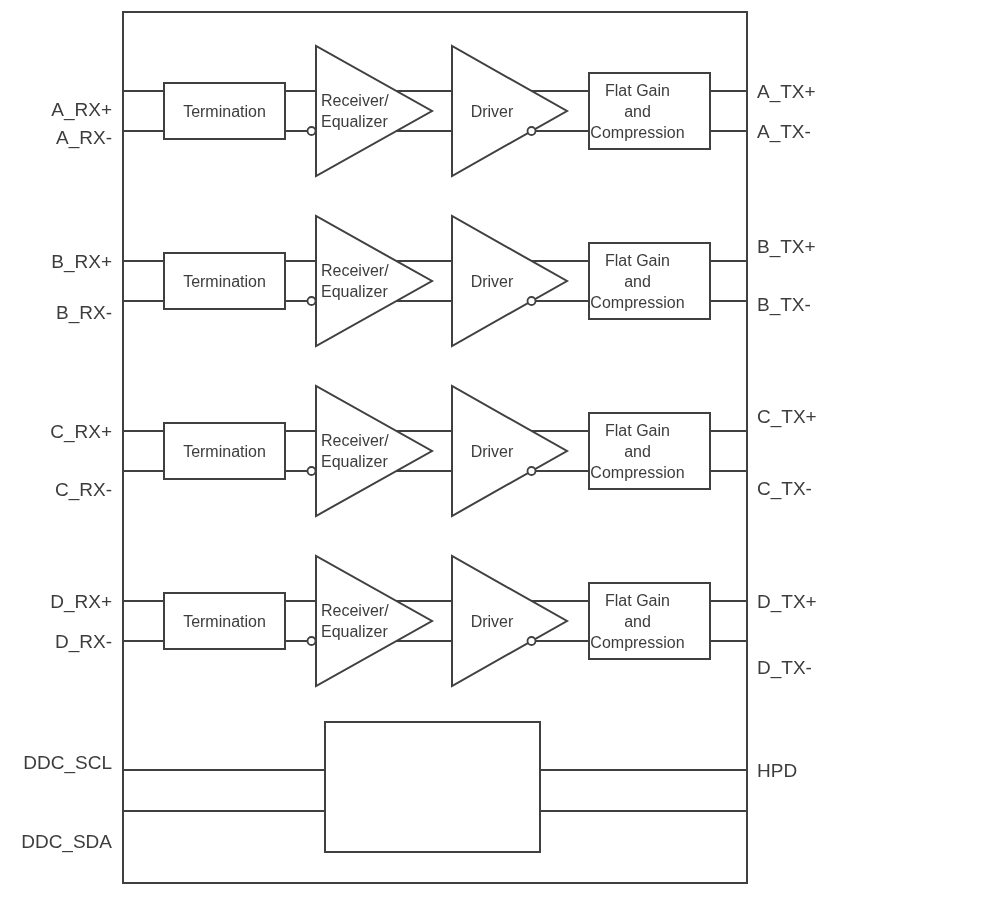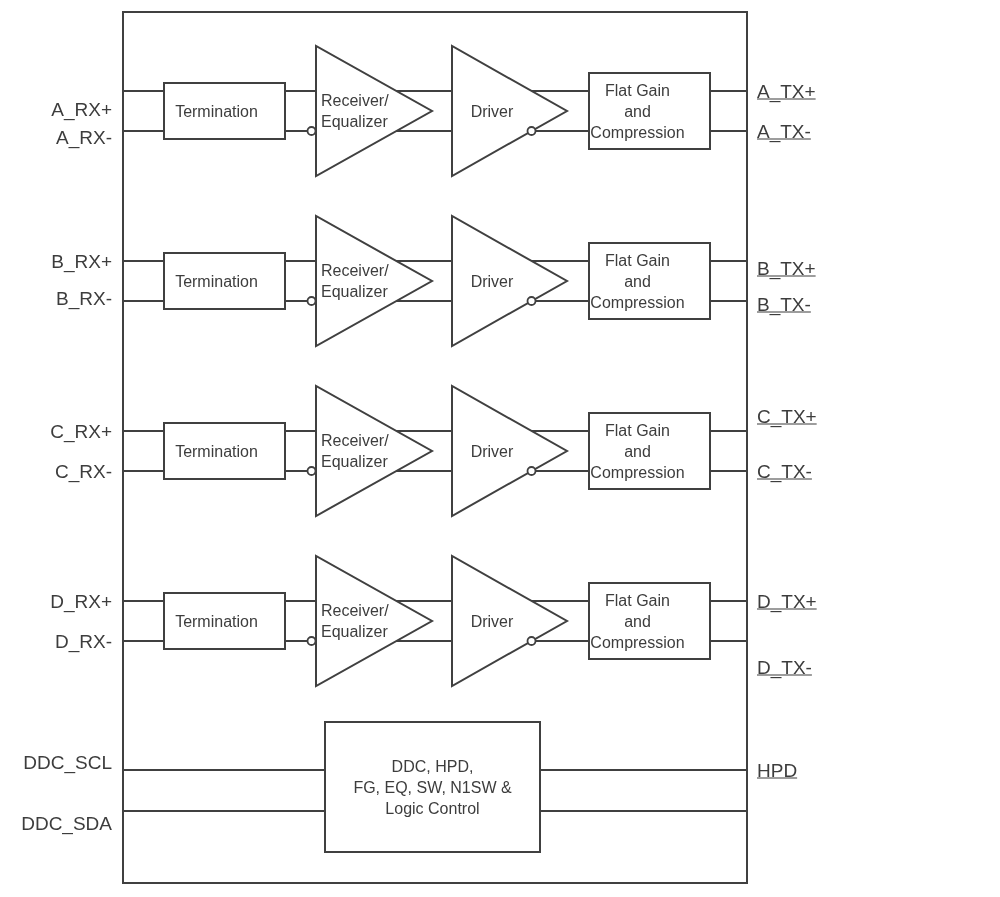--- a/index.html
+++ b/index.html
@@ -17,24 +17,24 @@
     color:var(--text);
     overflow:hidden;
   }
   svg.diagram{position:absolute;left:0;top:0;}
   .ln{stroke:var(--stroke);stroke-width:2;}
   .shape{fill:var(--bg);stroke:var(--stroke);stroke-width:2;}
   .bubble{fill:var(--bg);stroke:var(--stroke);stroke-width:1.8;}
   .txt{position:absolute;color:var(--text);white-space:nowrap;}
   .port{font-size:19px;line-height:19px;transform:translateY(-50%);}
   .port.left{left:0;width:112px;text-align:right;}
-  .port.right{left:757px;text-align:right;text-decoration:underline;}
+  .port.right{left:757px;text-align:right;}
   .blocklabel{font-size:16px;line-height:21px;text-align:center;}
   .boxcenter{display:flex;align-items:center;justify-content:center;flex-direction:column;}
-  .term{left:156px;width:121px;height:56px;}
+  .term{left:164px;width:121px;height:56px;}
   .rcv{left:321px;transform:translateY(-50%);text-align:left;}
   .drv{left:452px;width:80px;transform:translateY(-50%);}
   .fg{left:589px;width:97px;height:76px;}
   .logic{left:325px;width:215px;height:130px;}
 </style>
 </head>
 <body>
 
 <div class="canvas">
 
@@ -103,39 +103,39 @@
     <div>Equalizer</div>
   </div>
   <div class="txt blocklabel drv" style="top:111px">Driver</div>
   <div class="txt blocklabel boxcenter fg" style="top:73px">
     <div>Flat Gain</div>
     <div>and</div>
     <div>Compression</div>
   </div>
 
   <div class="txt port left" style="top:261px">B_RX+</div>
-  <div class="txt port left" style="top:298px">B_RX-</div>
-  <div class="txt port right" style="top:268px">B_TX+</div>
+  <div class="txt port left" style="top:312px">B_RX-</div>
+  <div class="txt port right" style="top:246px">B_TX+</div>
   <div class="txt port right" style="top:304px">B_TX-</div>
   <div class="txt blocklabel boxcenter term" style="top:253px">Termination</div>
   <div class="txt blocklabel rcv" style="top:281px">
     <div>Receiver/</div>
     <div>Equalizer</div>
   </div>
   <div class="txt blocklabel drv" style="top:281px">Driver</div>
   <div class="txt blocklabel boxcenter fg" style="top:243px">
     <div>Flat Gain</div>
     <div>and</div>
     <div>Compression</div>
   </div>
 
   <div class="txt port left" style="top:431px">C_RX+</div>
-  <div class="txt port left" style="top:471px">C_RX-</div>
+  <div class="txt port left" style="top:489px">C_RX-</div>
   <div class="txt port right" style="top:416px">C_TX+</div>
-  <div class="txt port right" style="top:471px">C_TX-</div>
+  <div class="txt port right" style="top:488px">C_TX-</div>
   <div class="txt blocklabel boxcenter term" style="top:423px">Termination</div>
   <div class="txt blocklabel rcv" style="top:451px">
     <div>Receiver/</div>
     <div>Equalizer</div>
   </div>
   <div class="txt blocklabel drv" style="top:451px">Driver</div>
   <div class="txt blocklabel boxcenter fg" style="top:413px">
     <div>Flat Gain</div>
     <div>and</div>
     <div>Compression</div>
@@ -151,21 +151,16 @@
     <div>Equalizer</div>
   </div>
   <div class="txt blocklabel drv" style="top:621px">Driver</div>
   <div class="txt blocklabel boxcenter fg" style="top:583px">
     <div>Flat Gain</div>
     <div>and</div>
     <div>Compression</div>
   </div>
 
   <div class="txt port left" style="top:762px">DDC_SCL</div>
-  <div class="txt port left" style="top:823px">DDC_SDA</div>
-  <div class="txt blocklabel boxcenter logic" style="top:722px">
-    <div>DDC, HPD,</div>
-    <div>FG, EQ, SW, N1SW &amp;</div>
-    <div>Logic Control</div>
-  </div>
+  <div class="txt port left" style="top:841px">DDC_SDA</div>
   <div class="txt port right" style="top:770px">HPD</div>
 
 </div>
 
 </body></html>

